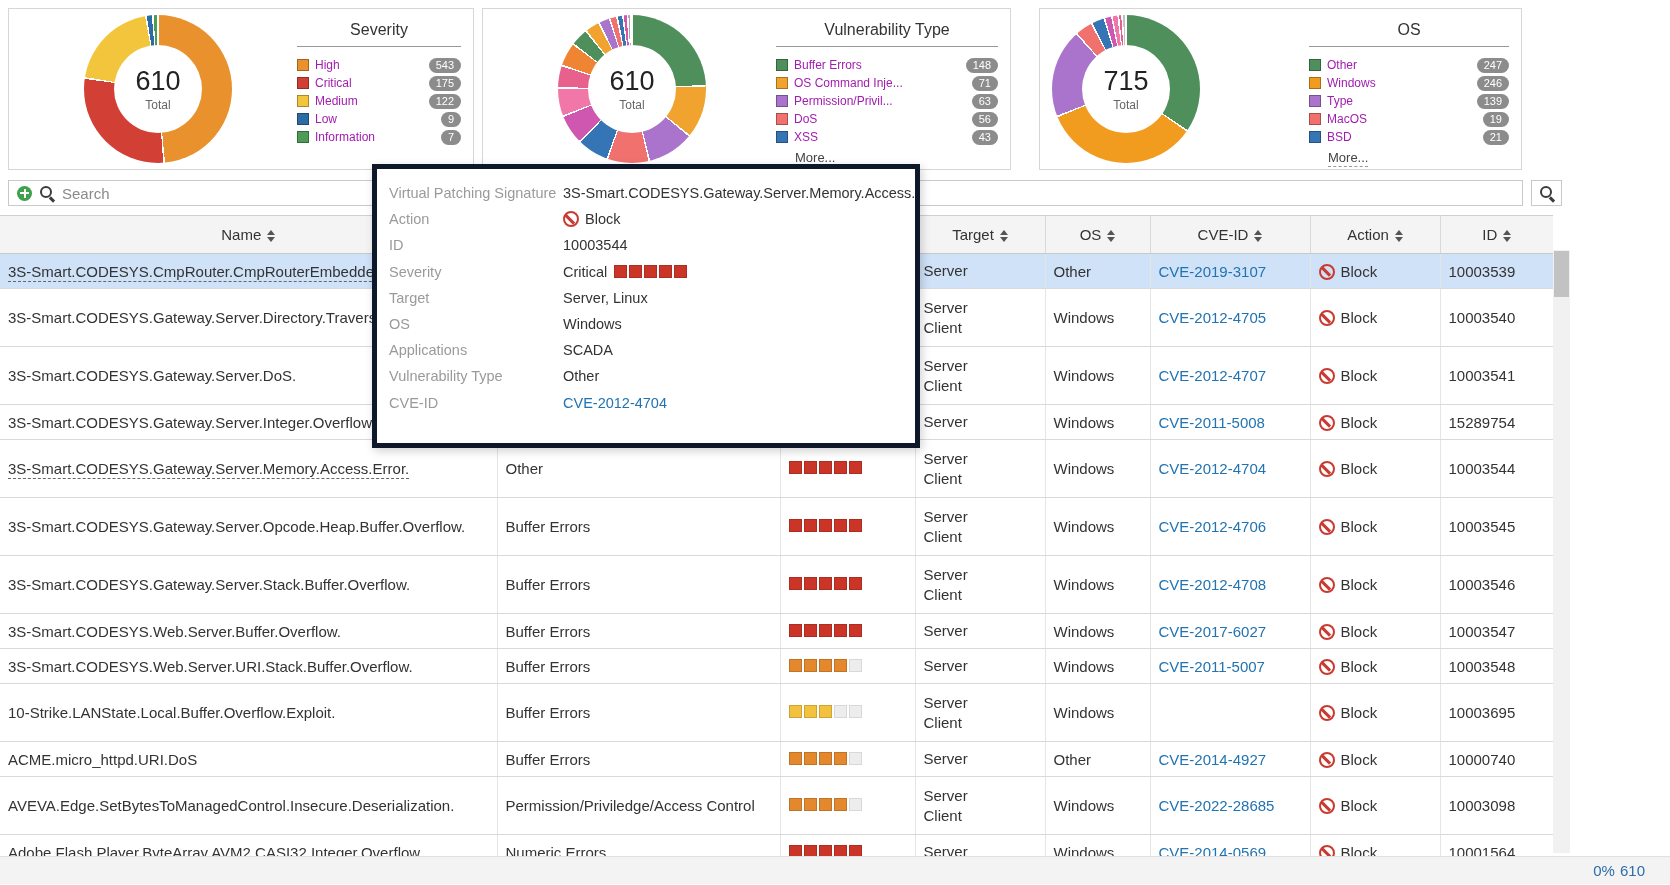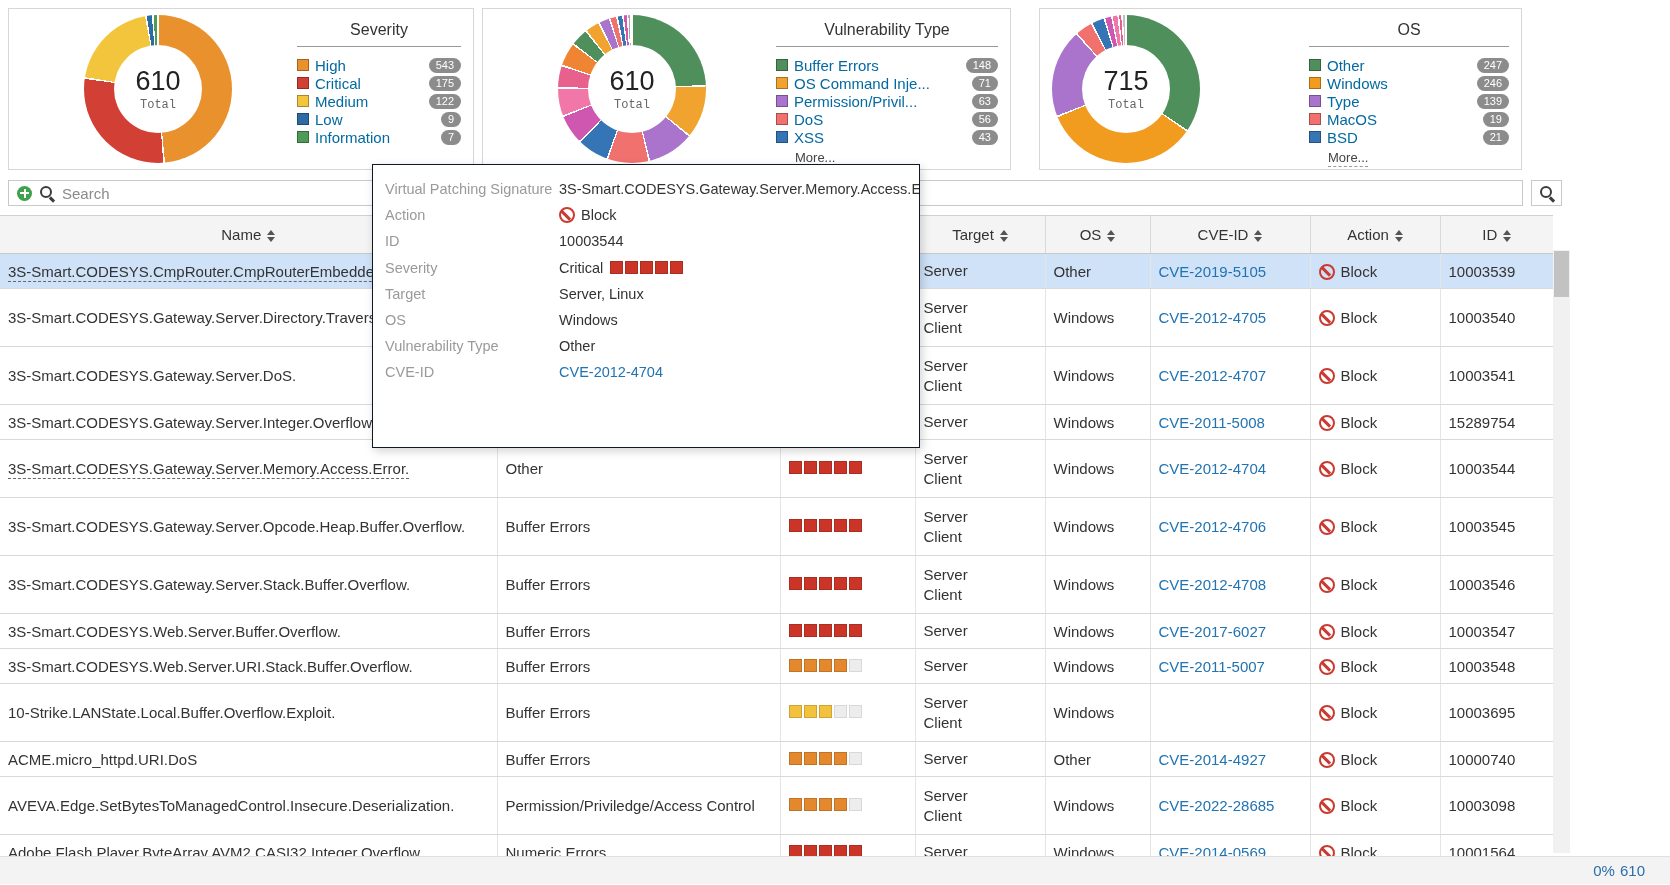--- a/index.html
+++ b/index.html
@@ -14,30 +14,30 @@
            display:flex; align-items:center; }
   .panel.p1 { width:466px; }
   .panel.p2 { width:529px; margin-left:8px; }
   .panel.p3 { width:483px; margin-left:28px; }
   .donut-wrap { margin-left:75px; flex:none; }
   .p3 .donut-wrap { margin-left:12px; }
   .donut { width:148px; height:148px; border-radius:50%; position:relative; }
   .hole { position:absolute; left:30px; top:30px; width:88px; height:88px; background:#fff;
           border-radius:50%; display:flex; flex-direction:column; align-items:center; justify-content:center; }
   .total { font-size:27px; color:#222; }
-  .total-label { font-size:12px; color:#666; margin-top:1px;font-family:Liberation Mono, monospace; }
+  .total-label { font-size:12px; color:#666; margin-top:1px; }
   .legend { margin-left:auto; margin-right:12px; align-self:flex-start; margin-top:12px; }
   .p1 .legend { width:164px; }
   .p2 .legend { width:222px; }
   .p3 .legend { width:200px; }
   .legend-title { text-align:center; font-size:16px; color:#333; padding-bottom:7px;
                   border-bottom:1px solid #999; margin-bottom:9px; }
   .legend-item { display:flex; align-items:center; height:18px; cursor:pointer; }
   .swatch { width:12px; height:12px; border:1px solid rgba(0,0,0,0.3); margin-right:6px; flex:none; box-sizing:border-box; }
-  .legend-label { font-size:15px; color:#0369a1; white-space:nowrap; overflow:hidden; flex:1; }
+  .legend-label { font-size:12px; color:#a21caf; white-space:nowrap; overflow:hidden; flex:1; }
   .badge { background:var(--badge); color:#fff; font-size:11px; line-height:15px; padding:0 7px;
            border-radius:9px; margin-left:4px; flex:none; }
   .more { margin-left:19px; margin-top:2px; }
   .more-text { font-size:13px; color:#444; border-bottom:1px dashed #999; padding-bottom:1px; cursor:pointer; }
   
   .search-row { position:absolute; left:8px; top:180px; width:1560px; height:26px; }
   .search-box { box-sizing:border-box; position:absolute; left:0; top:0; width:1515px; height:26px;
                 border:1px solid #c9c9c9; background:#fff; display:flex; align-items:center; padding-left:8px; }
   .search-btn { box-sizing:border-box; position:absolute; left:1523px; top:0; width:31px; height:26px;
                 border:1px solid #c9c9c9; background:#fff; display:flex; align-items:center; justify-content:center; cursor:pointer; }
@@ -78,21 +78,21 @@
   .sort { display:inline-flex; flex-direction:column; margin-left:6px; vertical-align:middle; gap:2px; }
   .tri-up { width:0; height:0; border-left:4px solid transparent; border-right:4px solid transparent;
             border-bottom:5px solid #555; }
   .tri-dn { width:0; height:0; border-left:4px solid transparent; border-right:4px solid transparent;
             border-top:5px solid #555; }
   
   .scrollbar { position:absolute; left:1553px; top:250px; width:17px; height:603px; background:#f1f1f1; cursor:pointer; }
   .scroll-thumb { position:absolute; left:1px; top:1px; width:15px; height:46px; background:#c2c2c2; }
   
   .tooltip { position:absolute; left:372px; top:164px; width:548px; height:284px; box-sizing:border-box;
-             background:#fff; border:1px solid #0f172a; box-shadow:2px 3px 9px rgba(0,0,0,0.18); z-index:20;
+             background:#fff; border:5px solid #0f172a; box-shadow:2px 3px 9px rgba(0,0,0,0.18); z-index:20;
              padding:11px 8px 10px 12px; overflow:hidden; }
   .tip-row { display:flex; height:26.2px; align-items:center; }
   .tip-label { width:174px; flex:none; color:#9a9a9a; font-size:14.5px; white-space:nowrap; }
   .tip-value { font-size:14.5px; color:#333; white-space:nowrap; display:flex; align-items:center; }
   .tip-value .sev-squares { margin-left:7px; }
   
   .statusbar { position:absolute; left:0; top:856px; width:1670px; height:28px; box-sizing:border-box;
                background:#f3f3f3; border-top:1px solid #e0e0e0; display:flex; align-items:center;
                justify-content:flex-end; padding-right:25px; font-size:15px; color:#2b6ea9; gap:5px; }
 </style>
@@ -279,21 +279,21 @@
     </thead>
     <tbody id="tbody">
         <tr class="single selected">
           <td class="name-cell"><span class="name-text hoverable">3S-Smart.CODESYS.CmpRouter.CmpRouterEmbedded.Inte</span></td>
           <td class="vuln-cell"></td>
           <td class="sev-cell"></td>
           <td class="target-cell">
             <div class="target-line">Server</div>
           </td>
           <td class="os-cell"><span class="os-text">Other</span></td>
-          <td class="cve-cell"><span class="cve-link">CVE-2019-5105</span></td>
+          <td class="cve-cell"><span class="cve-link">CVE-2019-3107</span></td>
           <td class="action-cell"><span class="block-icon"></span><span class="action-text">Block</span></td>
           <td class="id-cell"><span class="id-text">10003539</span></td>
         </tr>
         <tr class="tall">
           <td class="name-cell"><span class="name-text">3S-Smart.CODESYS.Gateway.Server.Directory.Traversal.</span></td>
           <td class="vuln-cell"></td>
           <td class="sev-cell"></td>
           <td class="target-cell">
             <div class="target-line">Server</div>
             <div class="target-line">Client</div>
@@ -543,20 +543,26 @@
           <span>Server, Linux</span>
         </div>
       </div>
       <div class="tip-row">
         <div class="tip-label">OS</div>
         <div class="tip-value">
           <span>Windows</span>
         </div>
       </div>
       <div class="tip-row">
+        <div class="tip-label">Applications</div>
+        <div class="tip-value">
+          <span>SCADA</span>
+        </div>
+      </div>
+      <div class="tip-row">
         <div class="tip-label">Vulnerability Type</div>
         <div class="tip-value">
           <span>Other</span>
         </div>
       </div>
       <div class="tip-row">
         <div class="tip-label">CVE-ID</div>
         <div class="tip-value">
           <span class="cve-link">CVE-2012-4704</span>
         </div>

